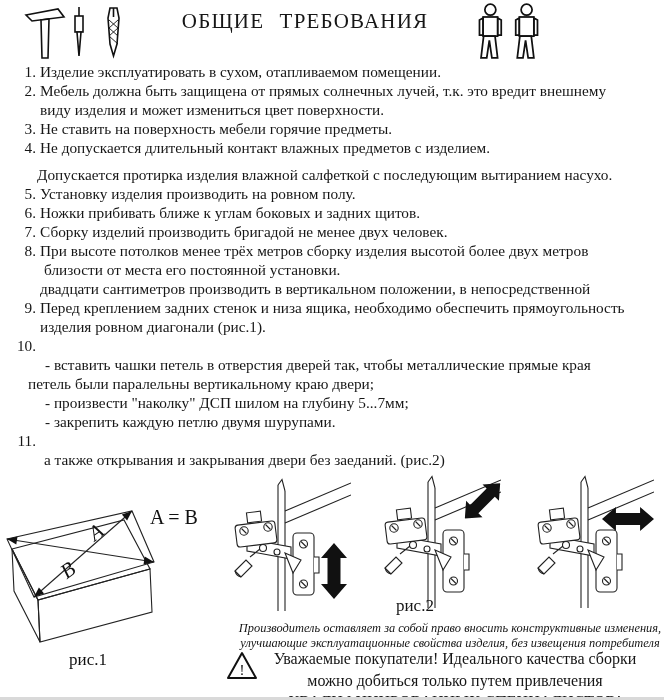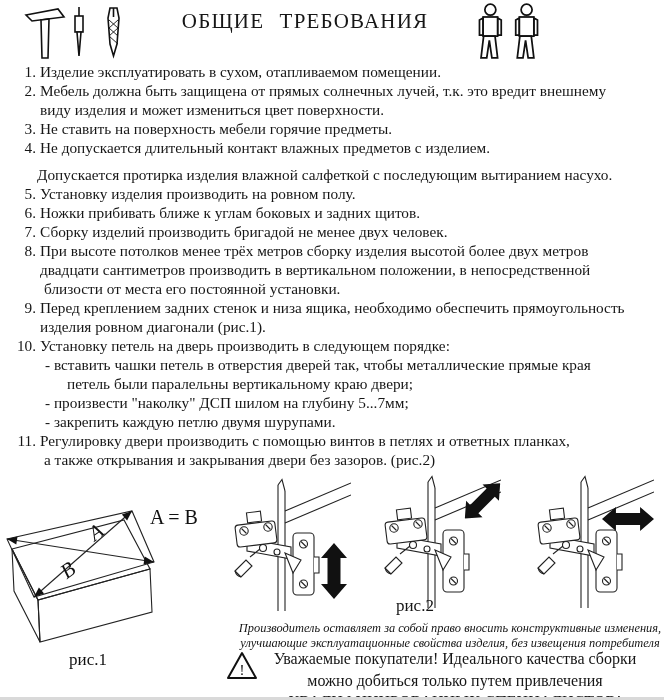--- a/index.html
+++ b/index.html
@@ -17,21 +17,21 @@
   .people-ico{position:absolute;left:474px;top:3px;}
   svg{overflow:visible;}
   
   .list{position:absolute;left:0;top:62px;width:664px;font-size:15.3px;}
   .ln{position:relative;height:19px;line-height:19px;white-space:nowrap;}
   .ln .num{position:absolute;left:0;top:0;width:36px;text-align:right;}
   .first,.cont{padding-left:40px;}
   .c4{padding-left:37px;margin-top:8px;}
   .cont3{padding-left:44px;}
   .sub{padding-left:45px;}
-  .subc{padding-left:67px;}
+  .subc{padding-left:28px;}
   
   .fig{position:absolute;}
   .fig1{left:2px;top:487px;}
   .figA{left:233px;top:473px;}
   .figB{left:383px;top:470px;}
   .figC{left:536px;top:470px;}
   .cap2{position:absolute;left:396px;top:596px;font-size:17px;}
   .footnote{
     position:absolute;left:236px;top:621px;width:428px;text-align:center;
     font-size:12.4px;line-height:14.5px;font-style:italic;
@@ -129,31 +129,31 @@
     <div class="ln first"><span class="num">1.</span><span>Изделие эксплуатировать в сухом, отапливаемом помещении.</span></div>
     <div class="ln first"><span class="num">2.</span><span>Мебель должна быть защищена от прямых солнечных лучей, т.к. это вредит внешнему</span></div>
     <div class="ln cont"><span>виду изделия и может измениться цвет поверхности.</span></div>
     <div class="ln first"><span class="num">3.</span><span>Не ставить на поверхность мебели горячие предметы.</span></div>
     <div class="ln first"><span class="num">4.</span><span>Не допускается длительный контакт влажных предметов с изделием.</span></div>
     <div class="ln c4"><span>Допускается протирка изделия влажной салфеткой с последующим вытиранием насухо.</span></div>
     <div class="ln first"><span class="num">5.</span><span>Установку изделия производить на ровном полу.</span></div>
     <div class="ln first"><span class="num">6.</span><span>Ножки прибивать ближе к углам боковых и задних щитов.</span></div>
     <div class="ln first"><span class="num">7.</span><span>Сборку изделий производить бригадой не менее двух человек.</span></div>
     <div class="ln first"><span class="num">8.</span><span>При высоте потолков менее трёх метров сборку изделия высотой более двух метров</span></div>
+    <div class="ln cont3"><span>близости от места его постоянной установки.</span></div>
     <div class="ln cont"><span>двадцати сантиметров производить в вертикальном положении, в непосредственной</span></div>
-    <div class="ln cont3"><span>близости от места его постоянной установки.</span></div>
     <div class="ln first"><span class="num">9.</span><span>Перед креплением задних стенок и низа ящика, необходимо обеспечить прямоугольность</span></div>
     <div class="ln cont"><span>изделия ровном диагонали (рис.1).</span></div>
-    <div class="ln first"><span class="num">10.</span><span>Установку петель на дверь производить в следующем порядке:</span></div>
+    <div class="ln first"><span class="num">10.</span></div>
     <div class="ln sub"><span>- вставить чашки петель в отверстия дверей так, чтобы металлические прямые края</span></div>
     <div class="ln subc"><span>петель были паралельны вертикальному краю двери;</span></div>
     <div class="ln sub"><span>- произвести "наколку" ДСП шилом на глубину 5...7мм;</span></div>
     <div class="ln sub"><span>- закрепить каждую петлю двумя шурупами.</span></div>
-    <div class="ln first"><span class="num">11.</span><span>Регулировку двери производить с помощью винтов в петлях и ответных планках,</span></div>
-    <div class="ln cont3"><span>а также открывания и закрывания двери без зазоров. (рис.2)</span></div>
+    <div class="ln first"><span class="num">11.</span></div>
+    <div class="ln cont3"><span>а также открывания и закрывания двери без заеданий. (рис.2)</span></div>
   </div>
 
   <svg class="fig fig1" width="205" height="190" viewBox="0 0 205 190">
     <g stroke="#222" stroke-width="1.1" fill="none">
       <polygon points="10,62 36,113 38,155 12,104"></polygon>
       <polygon points="36,113 148,82 150,125 38,155"></polygon>
       <polygon points="10,62 122,33 148,82 36,113"></polygon>
       <polygon points="5,52 130,24 152,75 32,110"></polygon>
       <path d="M32 110 L130 24"></path>
       <path d="M5 52 L152 75"></path>

